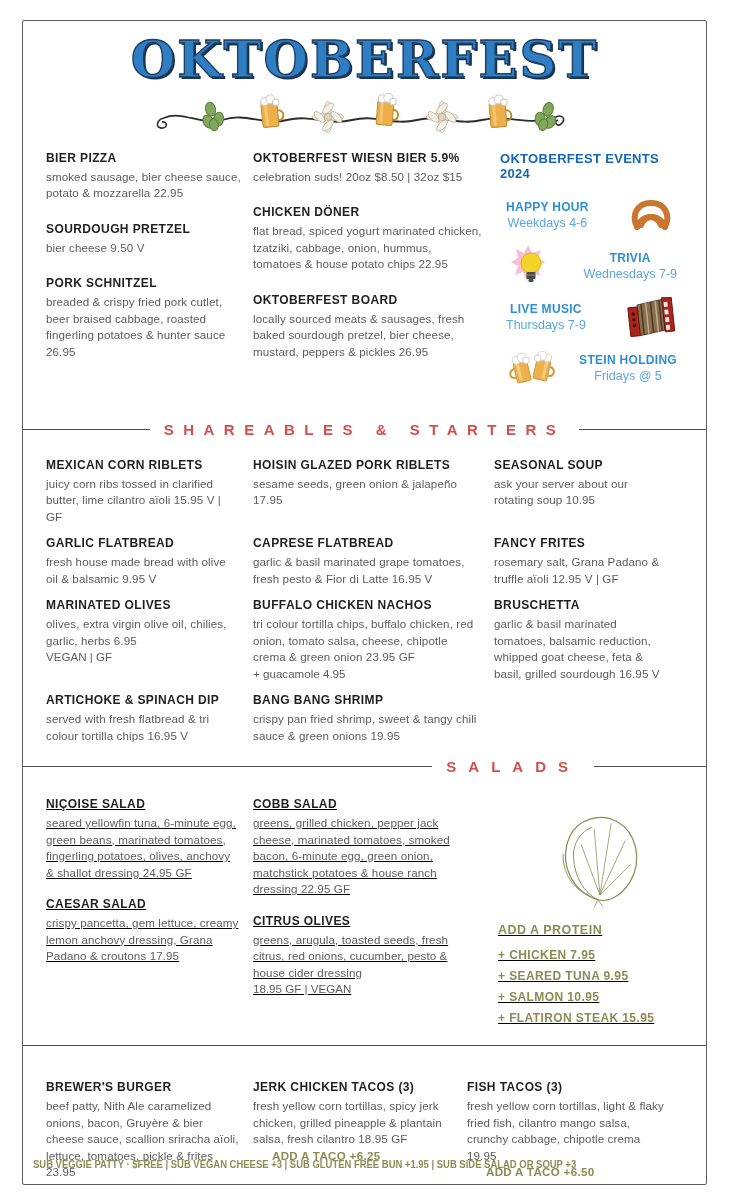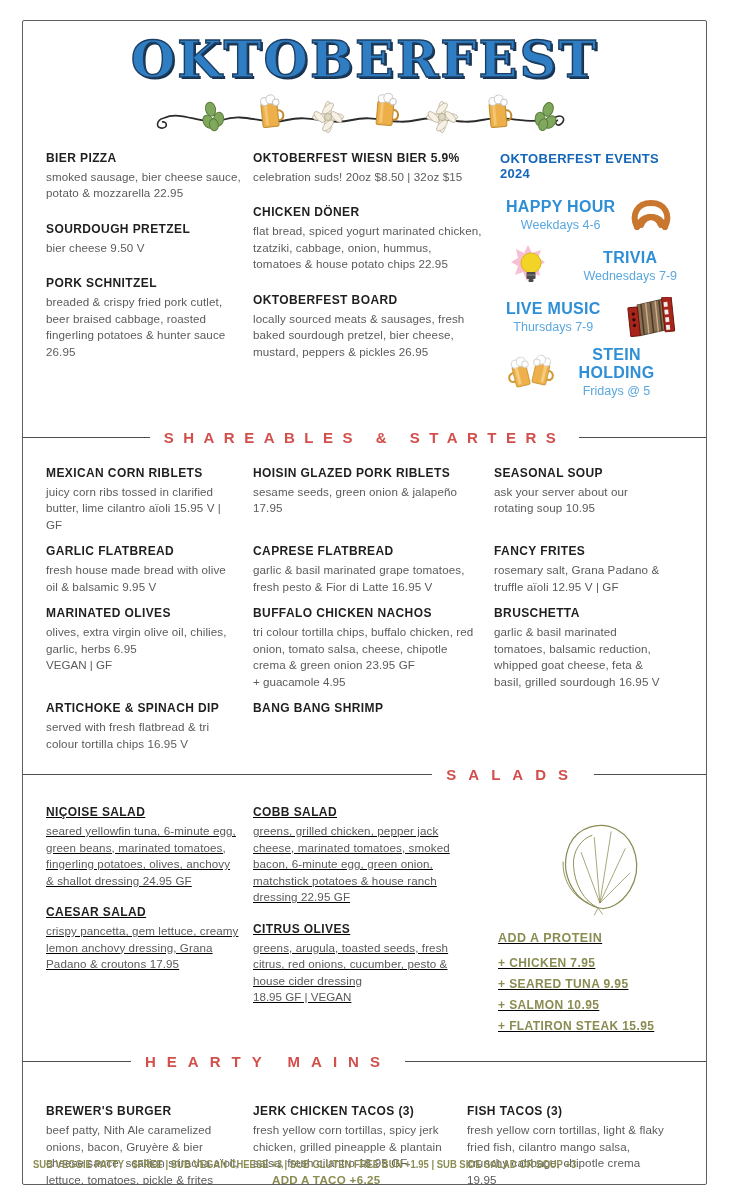--- a/index.html
+++ b/index.html
@@ -27,21 +27,21 @@
   .fcol1 { width: 207px; padding-right: 12px; }
   .fcol2 { width: 241px; padding-right: 12px; }
   .featured .item { margin-bottom: 20px; }
 
   
   .events { flex: 1; padding-left: 6px; }
   .events-title { font-size: 13px; font-weight: bold; color: #1566b8; letter-spacing: .3px; margin-bottom: 12px; }
   .event-row { display: flex; align-items: center; justify-content: space-between;
                padding: 0 6px; margin-bottom: 7px; min-height: 42px; }
   .event-text { text-align: center; }
-  .event-name { font-size: 16px; font-weight: bold; color: #2e8fd6; letter-spacing: .3px; }
+  .event-name { font-size: 12px; font-weight: bold; color: #2e8fd6; letter-spacing: .3px; }
   .event-time { font-size: 12.5px; color: #5aa7de; margin-top: 2px; }
   .event-icon { width: 52px; height: 44px; display: flex; align-items: center; justify-content: center; }
 
   
   .divider { display: flex; align-items: center; }
   .divider .line { height: 0; border-top: 1px solid #4f4f4f; }
   .divider .line.grow { flex: 1; }
   .divider-title { color: #d24f4c; font-weight: bold; font-size: 15px; padding: 0 14px; white-space: nowrap; }
   .div-share  { margin: 24px 0 20px; }
   .div-share  .divider-title { letter-spacing: 9.5px; }
@@ -297,20 +297,21 @@
       <div class="item">
         <div class="item-name">BRUSCHETTA</div>
         <div class="item-desc">garlic &amp; basil marinated tomatoes, balsamic reduction, whipped goat cheese, feta &amp; basil, grilled sourdough 16.95 V</div>
       </div>
       <div class="item">
         <div class="item-name">ARTICHOKE &amp; SPINACH DIP</div>
         <div class="item-desc">served with fresh flatbread &amp; tri colour tortilla chips 16.95 V</div>
       </div>
       <div class="item">
         <div class="item-name">BANG BANG SHRIMP</div>
+        <div class="item-desc">crispy pan fried shrimp, sweet &amp; tangy chili sauce &amp; green onions 19.95</div>
       </div>
       <div class="item"></div>
     </div>
 
   <div class="divider div-salads">
     <div class="line grow"></div>
     <div class="divider-title">SALADS</div>
     <div class="line right"></div>
   </div>
   <div class="salads">
@@ -358,21 +359,20 @@
           <div class="protein-opt">+ CHICKEN 7.95</div>
           <div class="protein-opt">+ SEARED TUNA 9.95</div>
           <div class="protein-opt">+ SALMON 10.95</div>
           <div class="protein-opt">+ FLATIRON STEAK 15.95</div>
         </div>
     </div>
   </div>
 
   <div class="divider div-mains">
     <div class="line left"></div>
-    <div class="divider-title">HEARTY MAINS</div>
     <div class="line grow"></div>
   </div>
   <div class="grid3 grid-mains">
       <div class="item">
         <div class="item-name">BREWER'S BURGER</div>
         <div class="item-desc">beef patty, Nith Ale caramelized onions, bacon, Gruyère &amp; bier cheese sauce, scallion sriracha aïoli, lettuce, tomatoes, pickle &amp; frites 23.95</div>
       </div>
       <div class="item">
         <div class="item-name">JERK CHICKEN TACOS (3)</div>
         <div class="item-desc">fresh yellow corn tortillas, spicy jerk chicken, grilled pineapple &amp; plantain salsa, fresh cilantro 18.95 GF</div>

